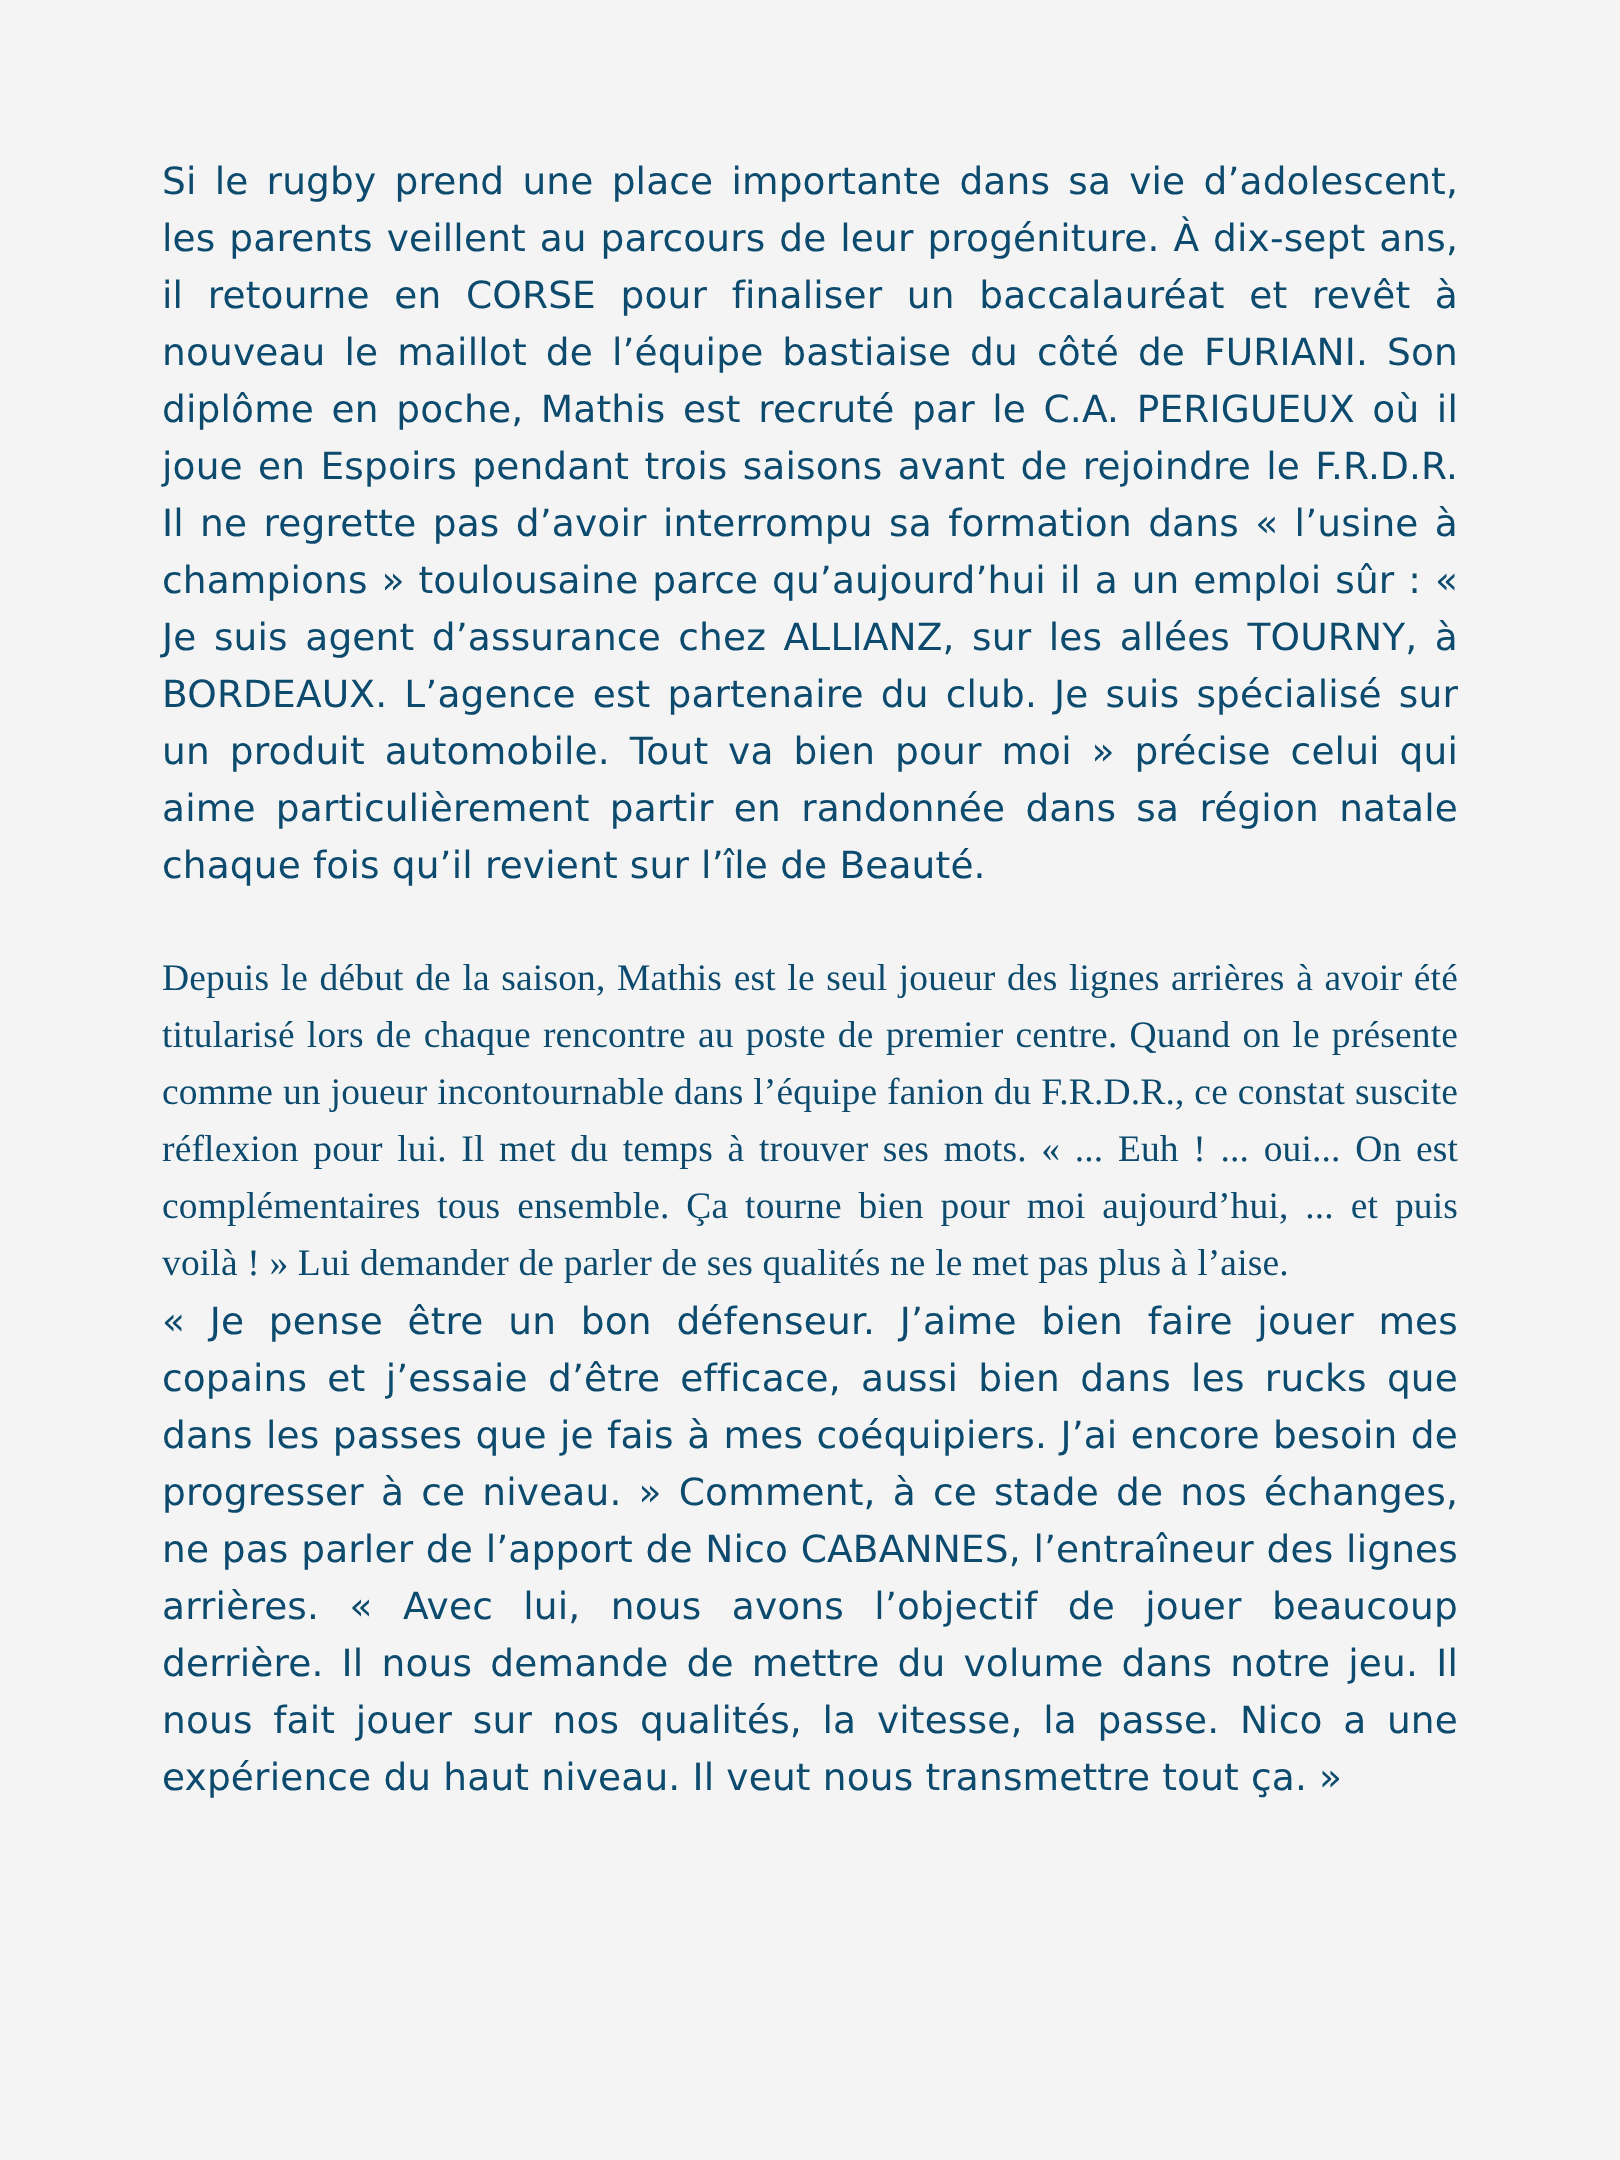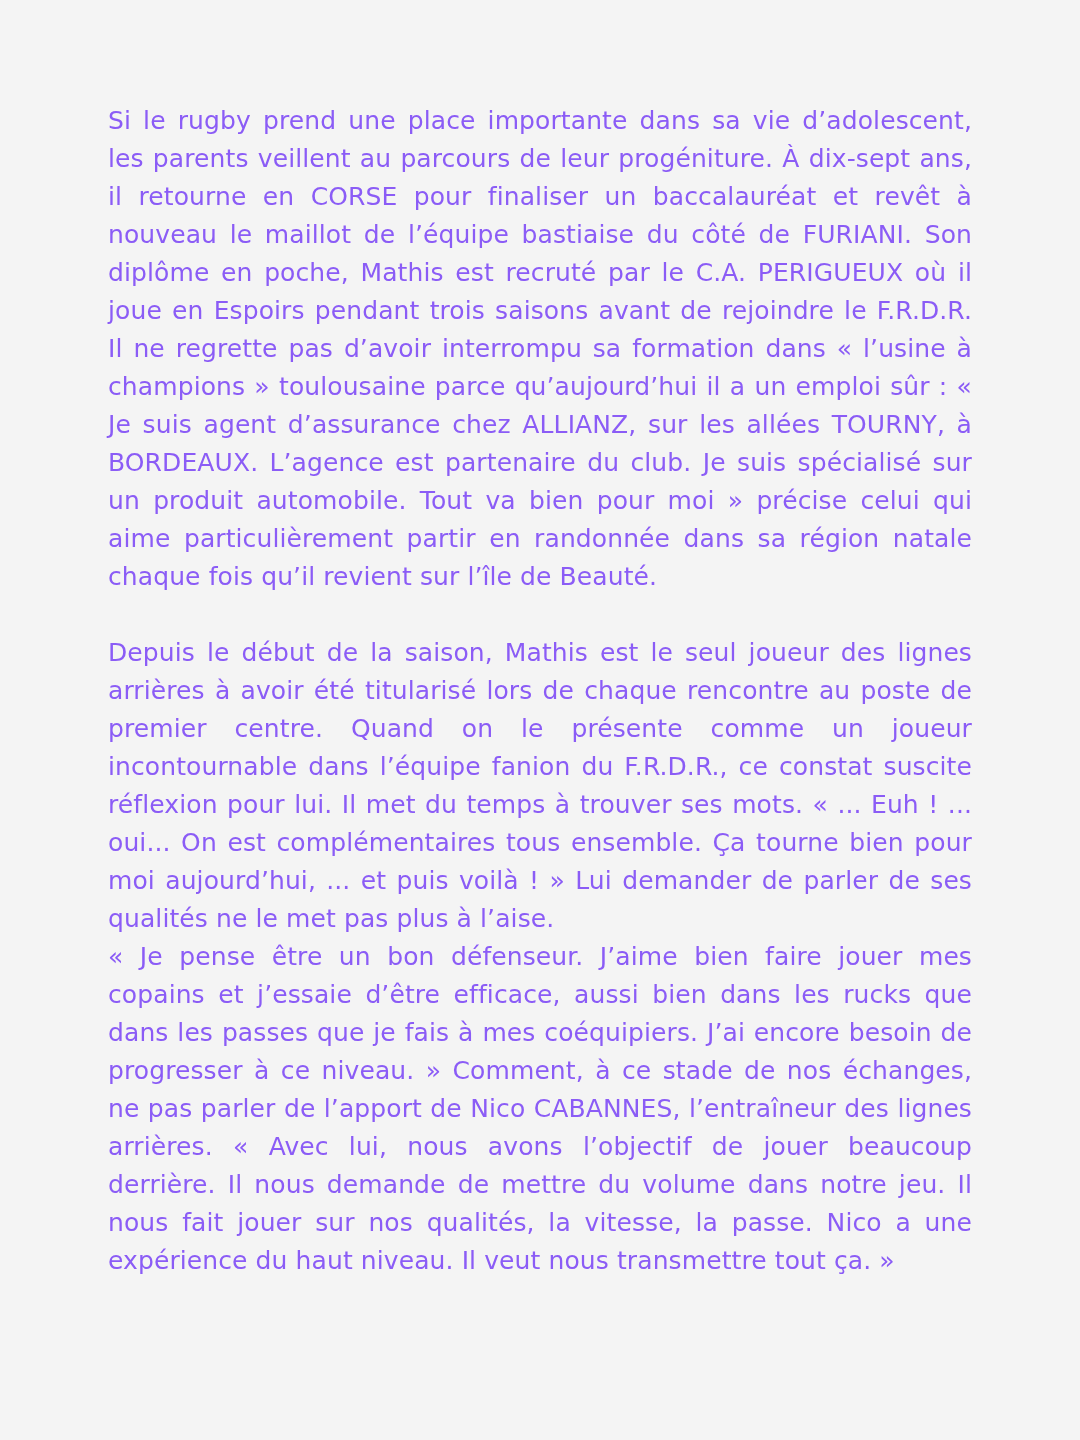--- a/index.html
+++ b/index.html
@@ -11,34 +11,35 @@
       width: 1080px;
       height: 1440px;
       overflow: hidden;
       position: relative;
     }
     .article {
       position: absolute;
       left: 108px;
       top: 102px;
       width: 864px;
-      color: #8b5cf6;
+      color: #0c4a6e;
       font-family: "DejaVu Sans", sans-serif;
       font-size: 25px;
       line-height: 38px;
       letter-spacing: 0.1px;
     }
     .para {
       margin: 0;
       text-align: justify;
       text-align-last: left;
       hyphens: none;
     }
     .para + .para.gap {
       margin-top: 38px;
+      font-family: Liberation Serif, serif;
     }
   </style>
 </head>
 <body>
 
 <div class="article">
   <p class="para">Si le rugby prend une place importante dans sa vie d’adolescent, les parents veillent au parcours de leur progéniture. À dix-sept ans, il retourne en CORSE pour finaliser un baccalauréat et revêt à nouveau le maillot de l’équipe bastiaise du côté de FURIANI. Son diplôme en poche, Mathis est recruté par le C.A. PERIGUEUX où il joue en Espoirs pendant trois saisons avant de rejoindre le F.R.D.R. Il ne regrette pas d’avoir interrompu sa formation dans « l’usine à champions » toulousaine parce qu’aujourd’hui il a un emploi sûr : « Je suis agent d’assurance chez ALLIANZ, sur les allées TOURNY, à BORDEAUX. L’agence est partenaire du club. Je suis spécialisé sur un produit automobile. Tout va bien pour moi » précise celui qui aime particulièrement partir en randonnée dans sa région natale chaque fois qu’il revient sur l’île de Beauté.</p>
   <p class="para gap">Depuis le début de la saison, Mathis est le seul joueur des lignes arrières à avoir été titularisé lors de chaque rencontre au poste de premier centre. Quand on le présente comme un joueur incontournable dans l’équipe fanion du F.R.D.R., ce constat suscite réflexion pour lui. Il met du temps à trouver ses mots. « ... Euh ! ... oui... On est complémentaires tous ensemble. Ça tourne bien pour moi aujourd’hui, ... et puis voilà ! » Lui demander de parler de ses qualités ne le met pas plus à l’aise.</p>
   <p class="para">« Je pense être un bon défenseur. J’aime bien faire jouer mes copains et j’essaie d’être efficace, aussi bien dans les rucks que dans les passes que je fais à mes coéquipiers. J’ai encore besoin de progresser à ce niveau. » Comment, à ce stade de nos échanges, ne pas parler de l’apport de Nico CABANNES, l’entraîneur des lignes arrières. « Avec lui, nous avons l’objectif de jouer beaucoup derrière. Il nous demande de mettre du volume dans notre jeu. Il nous fait jouer sur nos qualités, la vitesse, la passe. Nico a une expérience du haut niveau. Il veut nous transmettre tout ça. »</p>
 </div>

